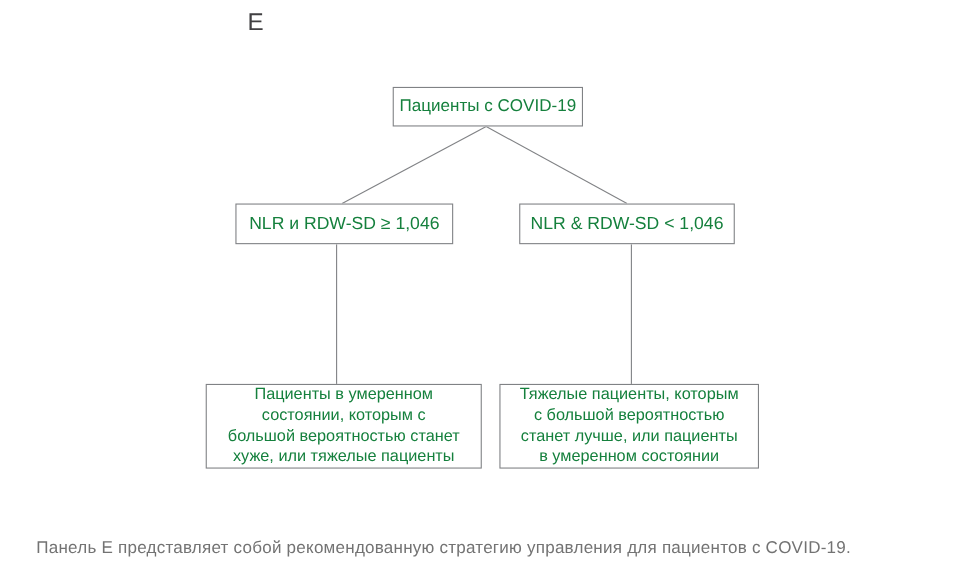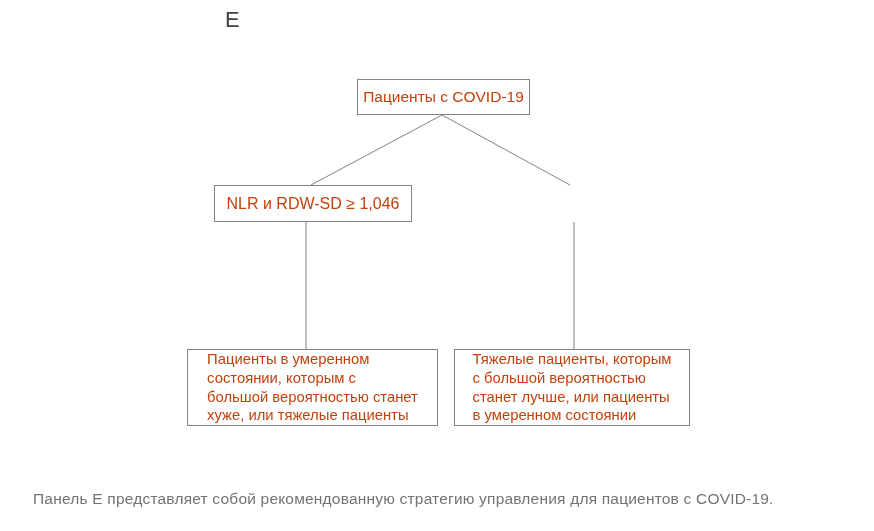--- a/index.html
+++ b/index.html
@@ -33,24 +33,25 @@
     left: 0; top: 0;
     width: 874px;
     height: 531px;
     pointer-events: none;
   }
   .node {
     position: absolute;
     box-sizing: border-box;
     border: 1px solid #808285;
     background: #ffffff;
-    color: #c2410c;
+    color: #15803d;
     display: flex;
     align-items: center;
     justify-content: center;
+    text-align: center;
     white-space: pre-line;
   }
   .node.root {
     left: 357px; top: 79px;
     width: 173px; height: 36px;
     font-size: 15.5px;
   }
   .node.branch-left {
     left: 214px; top: 185px;
     width: 198px; height: 37px;
@@ -94,20 +95,21 @@
     <line x1="442" y1="115" x2="311" y2="185" stroke="#808285" stroke-width="1"></line>
     <line x1="442" y1="115" x2="570" y2="185" stroke="#808285" stroke-width="1"></line>
     <line x1="306" y1="222" x2="306" y2="349" stroke="#808285" stroke-width="1"></line>
     <line x1="574" y1="222" x2="574" y2="349" stroke="#808285" stroke-width="1"></line>
   </svg>
 
   <div class="node root">Пациенты с COVID-19</div>
 
   <div class="node branch-left">NLR и RDW-SD ≥ 1,046</div>
 
+  <div class="node branch-right">NLR &amp; RDW-SD &lt; 1,046</div>
 
   <div class="node outcome-left">Пациенты в умеренном
 состоянии, которым с
 большой вероятностью станет
 хуже, или тяжелые пациенты</div>
 
   <div class="node outcome-right">Тяжелые пациенты, которым
 с большой вероятностью
 станет лучше, или пациенты
 в умеренном состоянии</div>

